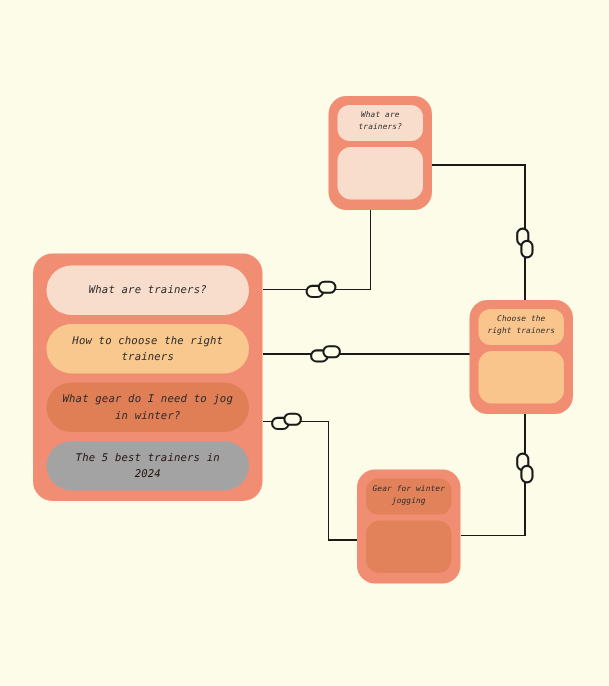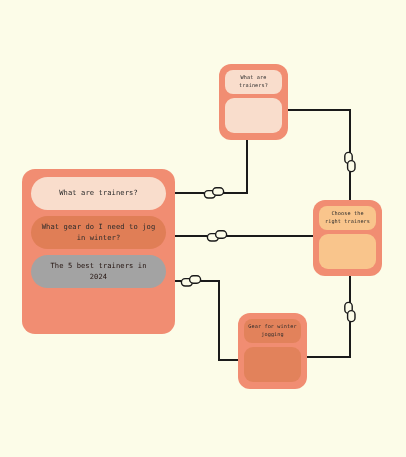--- a/index.html
+++ b/index.html
@@ -11,20 +11,21 @@
     width: 406px;
     height: 457px;
     background: #FCFCE8;
     font-family: "DejaVu Sans Mono", "Liberation Mono", monospace;
     overflow: hidden;
   }
   #canvas {
     position: relative;
     width: 406px;
     height: 437px;
+    font-style: italic;
   }
 
   
   #connectors {
     position: absolute;
     left: 0;
     top: 0;
     width: 406px;
     height: 457px;
     pointer-events: none;
@@ -181,20 +182,21 @@
 
   <svg class="link-icon vertical" style="left:350px; top:312px;" viewBox="0 0 14 22">
     <g fill="none" stroke="#1a1a1a" stroke-width="1.4">
       <rect x="1.8" y="1.4" width="7.4" height="11" rx="3.7" fill="#FCFCE8"></rect>
       <rect x="4.6" y="9.6" width="7.4" height="11" rx="3.7" fill="#FCFCE8"></rect>
     </g>
   </svg>
 
   <div class="hub-card">
     <div class="hub-item i0">What are trainers?</div>
+    <div class="hub-item i1">How to choose the right trainers</div>
     <div class="hub-item i2">What gear do I need to jog in winter?</div>
     <div class="hub-item i3">The 5 best trainers in 2024</div>
   </div>
 
   <div class="node" id="node-top">
     <div class="node-label">What are trainers?</div>
     <div class="node-body"></div>
   </div>
 
   <div class="node" id="node-right">

